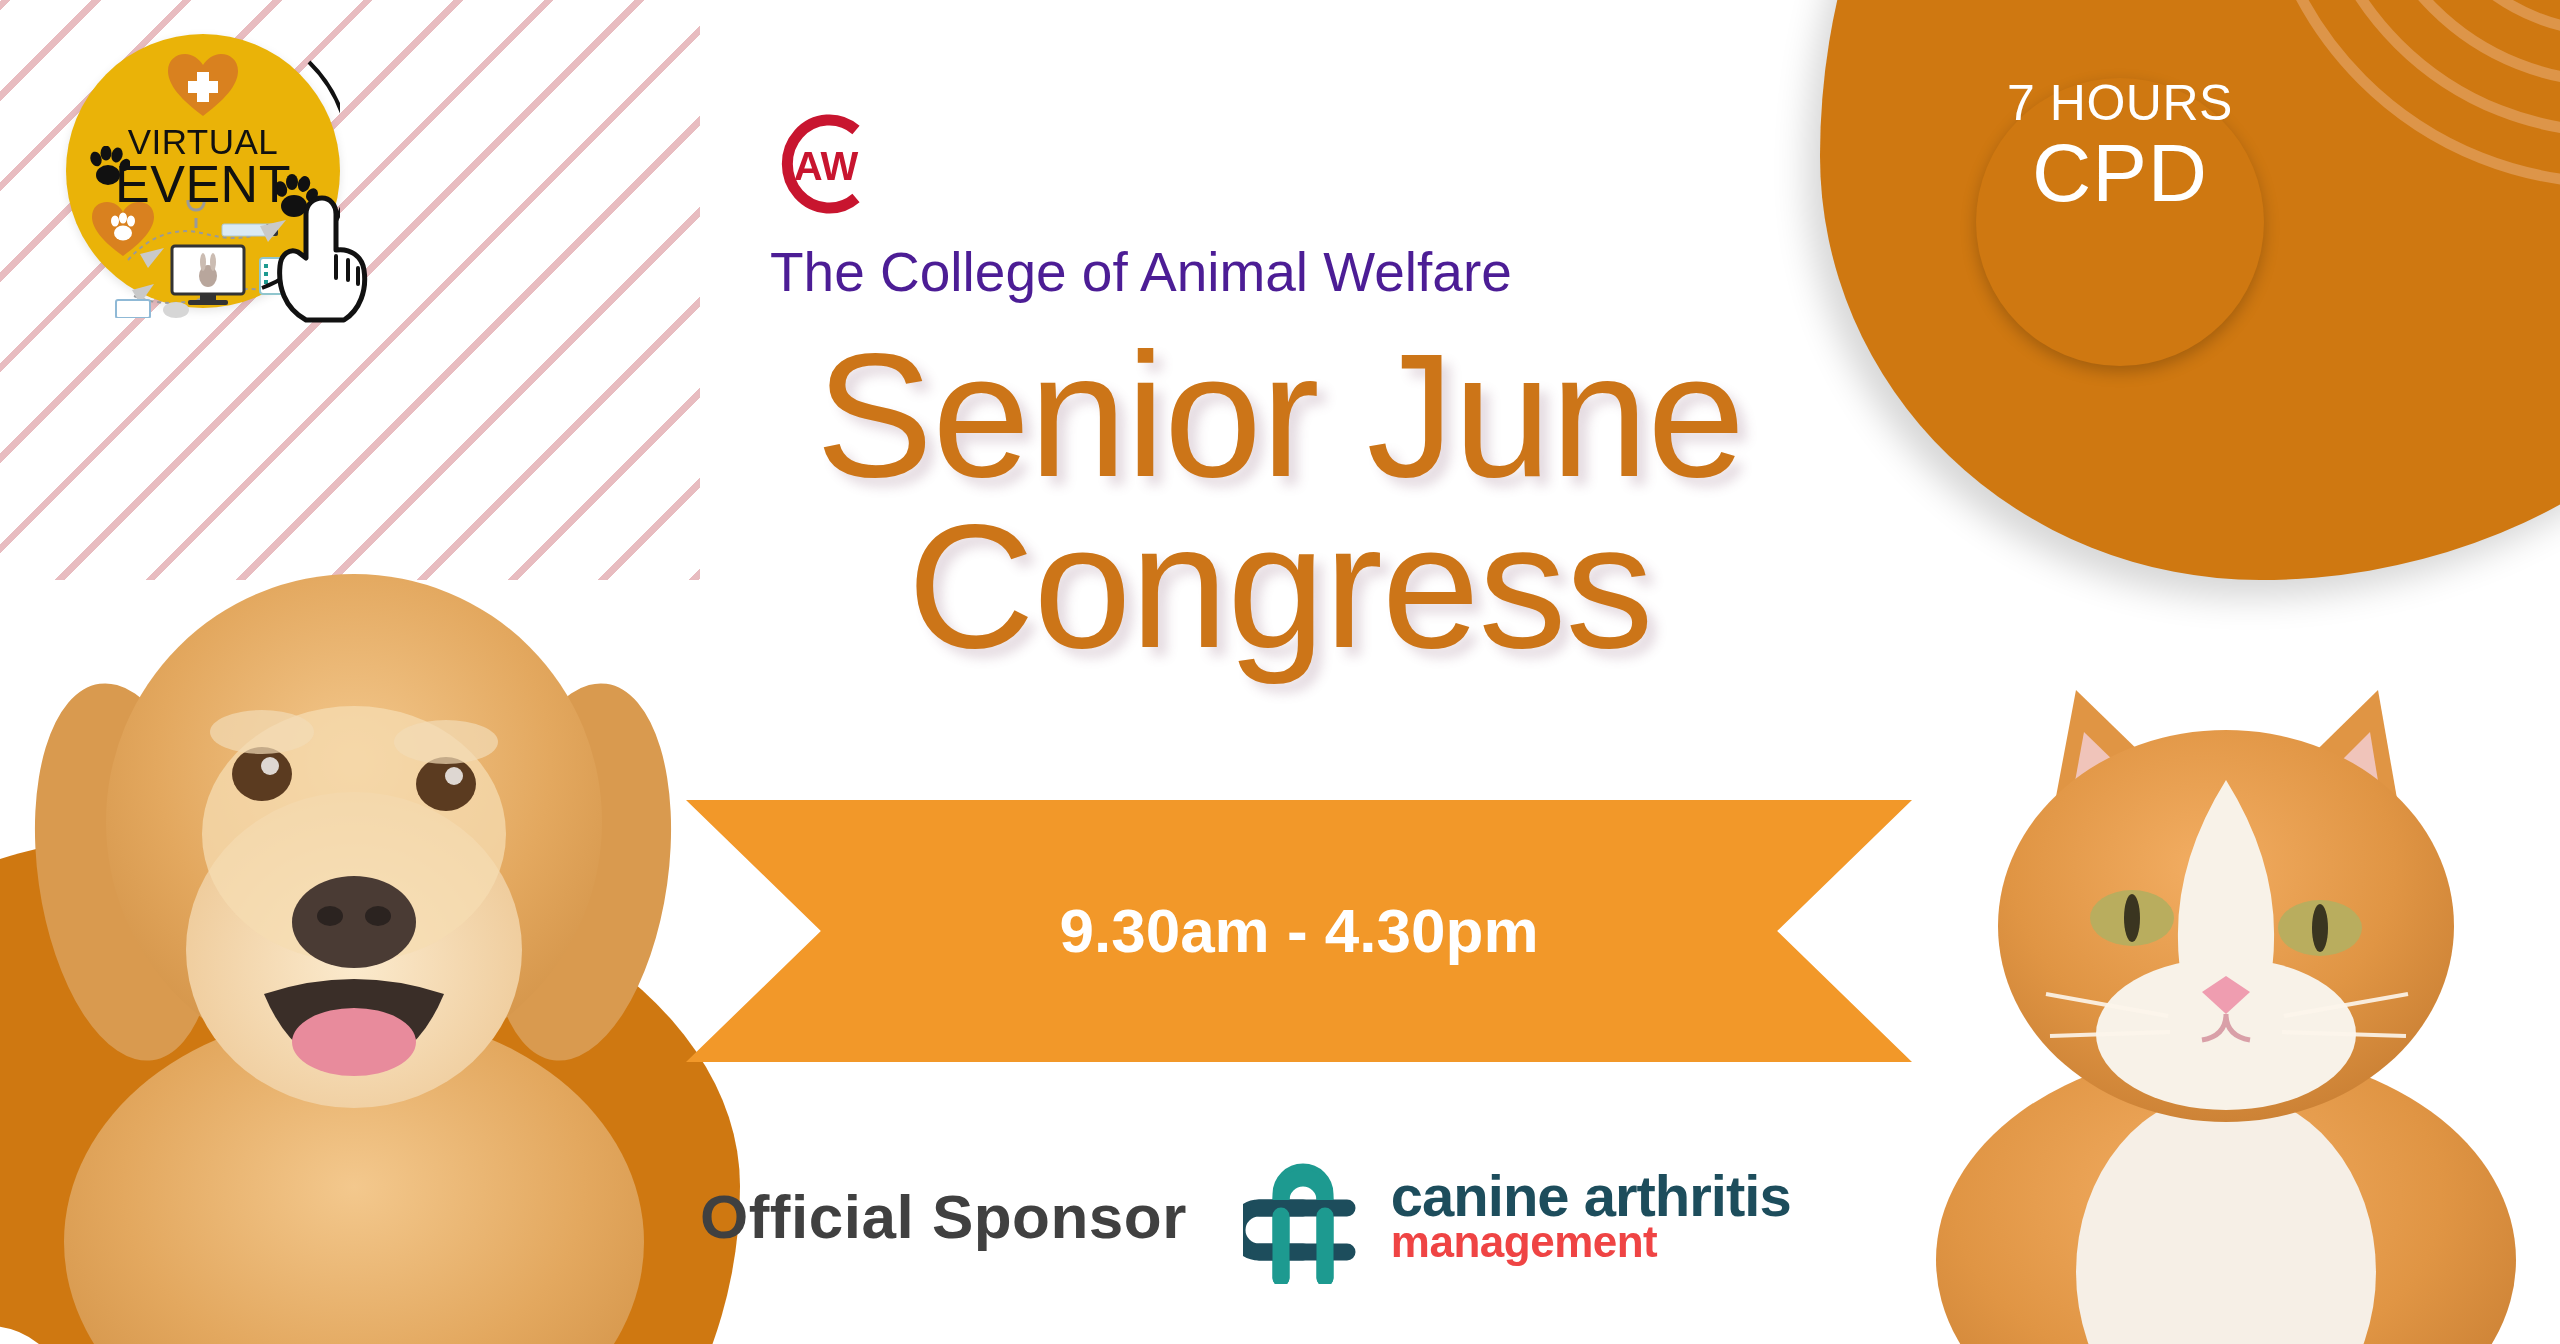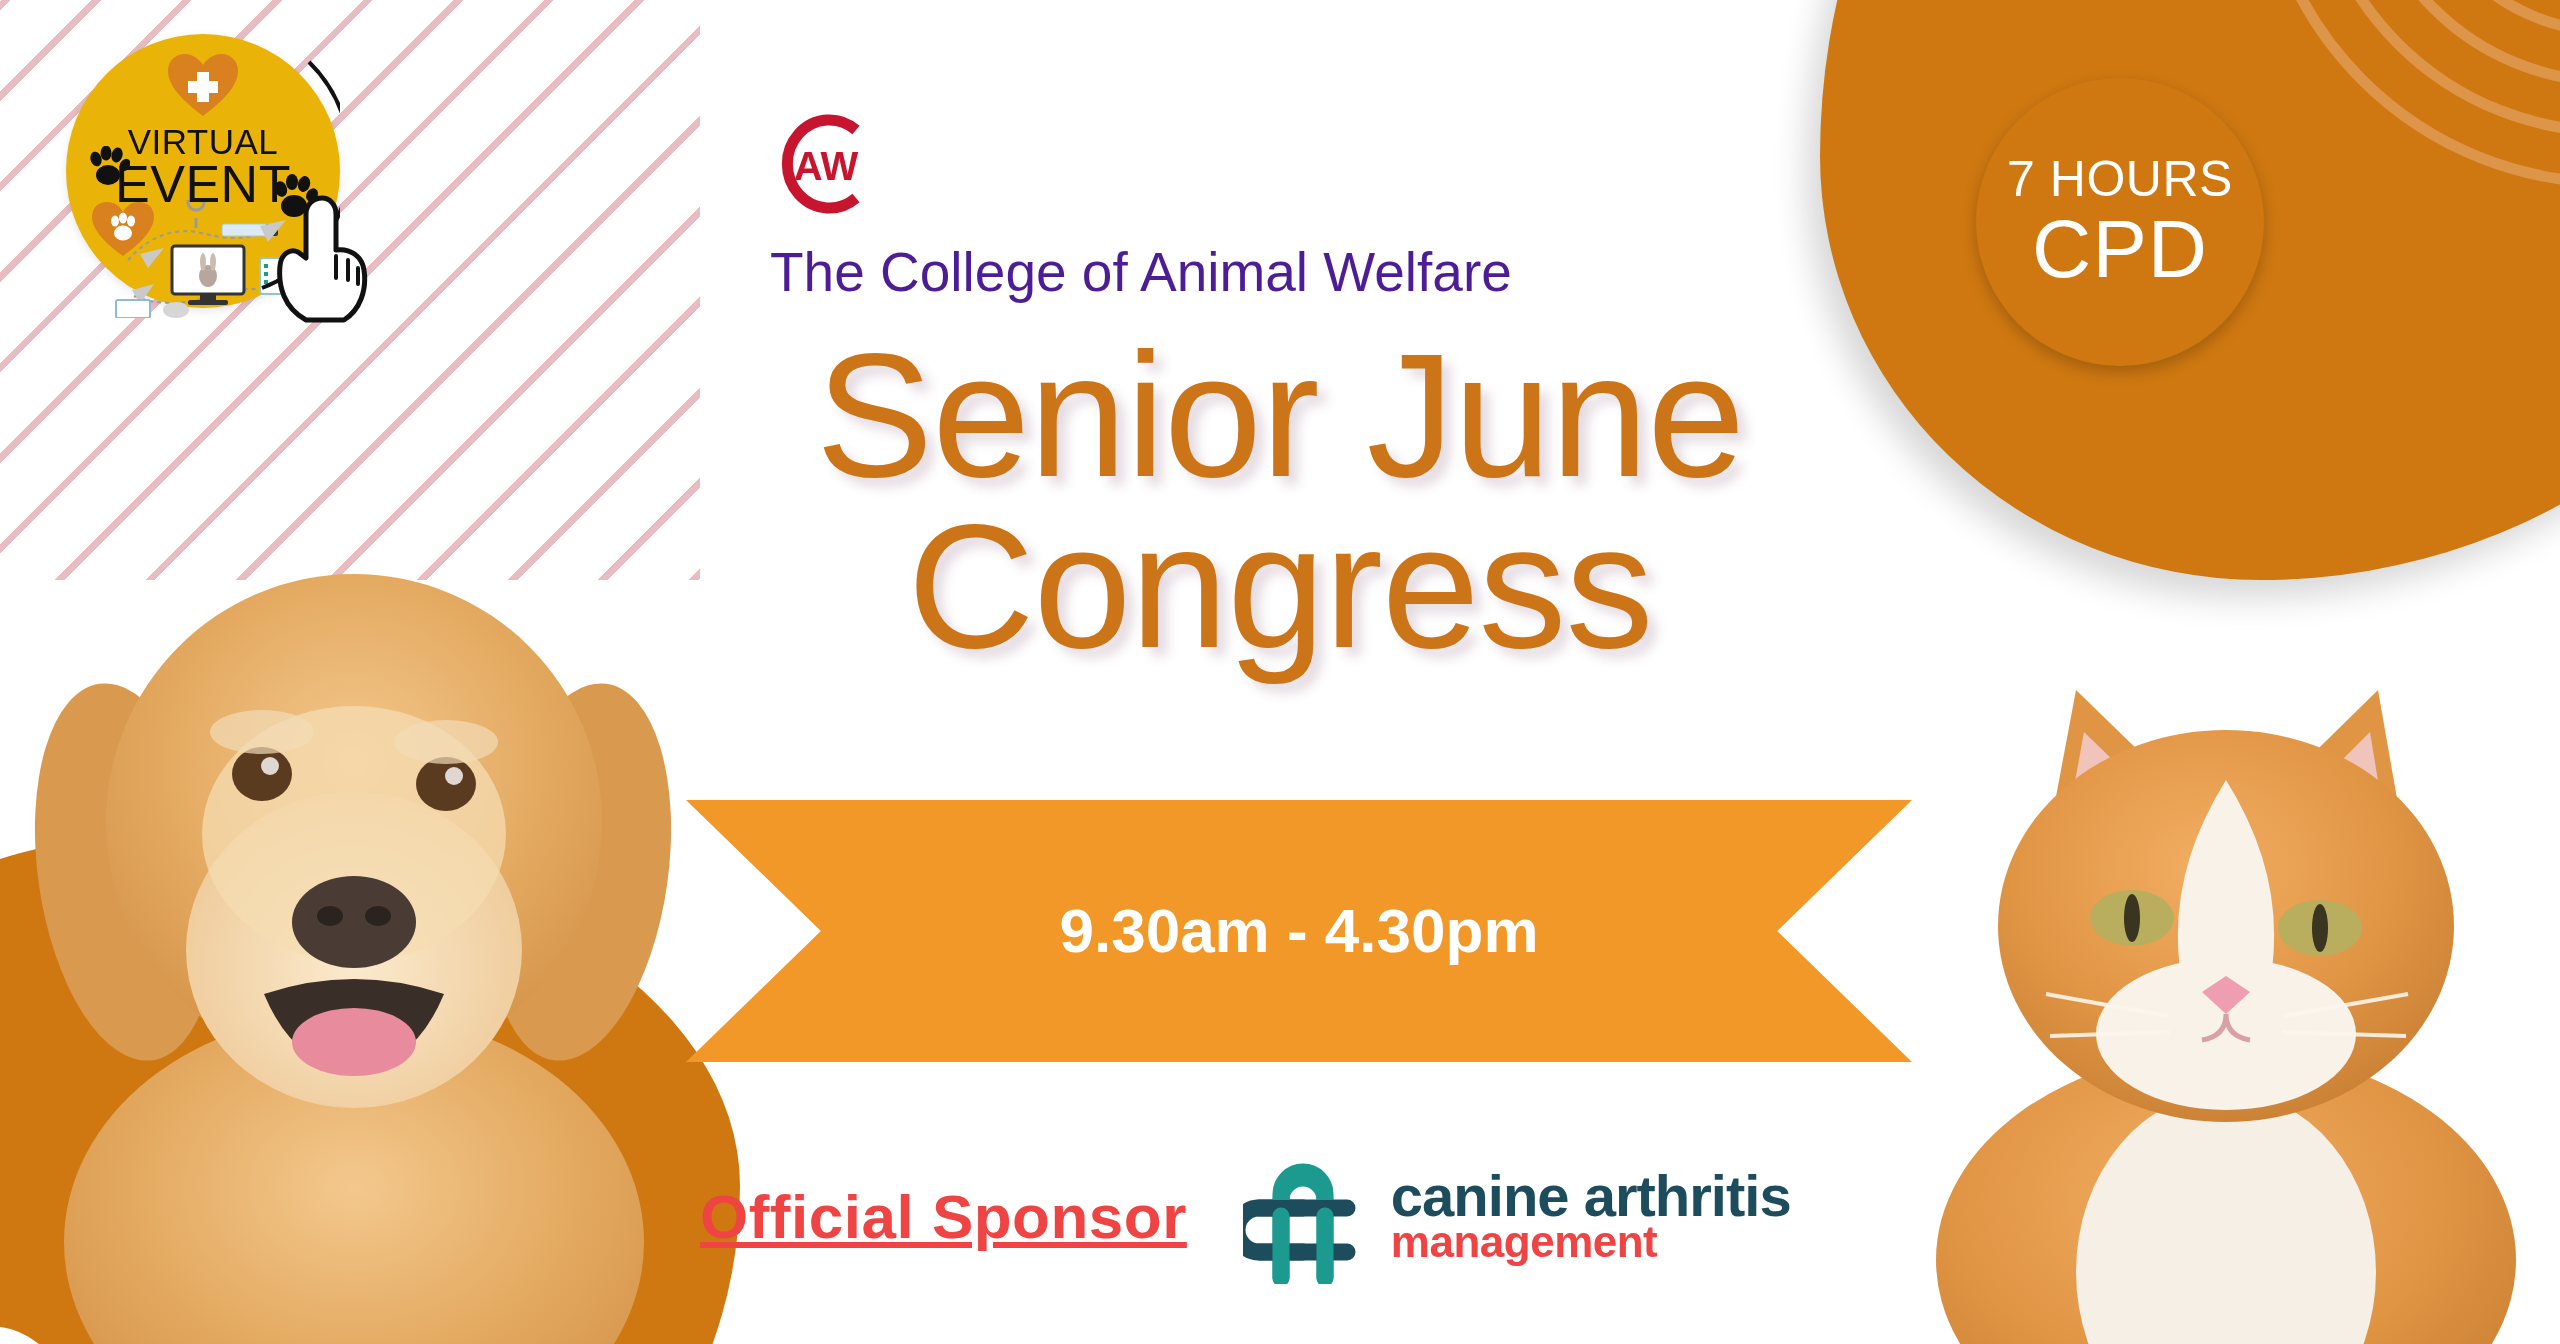--- a/index.html
+++ b/index.html
@@ -68,21 +68,21 @@
     position:absolute; left:770px; top:110px; z-index:9;
     display:flex; align-items:flex-start; gap:22px;flex-direction:column;
   }
   .caw-text { font-size:55px; color:#4c1d95; font-weight:400; white-space:nowrap; }
 
   
   .cpd {
     position:absolute; left:1976px; top:78px; width:288px; height:288px;
     border-radius:50%; background:#cf7811; z-index:9;
     box-shadow:0 6px 16px rgba(0,0,0,.22);
-    display:flex; flex-direction:column; align-items:center; justify-content:center;
+    display:flex; flex-direction:column; align-items:center; 
     color:#fff;
   }
   .cpd-hours { font-size:50px; letter-spacing:.5px; line-height:1; margin-bottom:4px; }
   .cpd-main  { font-size:82px; letter-spacing:1px; line-height:1; }
 
   
   .title {
     position:absolute; left:0; top:330px; width:2560px; text-align:center; z-index:9;
     color:#cc7518; font-size:176px; line-height:.97; font-weight:400;
     letter-spacing:-1px;
@@ -97,22 +97,22 @@
     clip-path:polygon(0% 0%, 100% 0%, 89% 50%, 100% 100%, 0% 100%, 11% 50%);
     display:flex; flex-direction:column; align-items:center; justify-content:center;
     color:#ffffff;
   }
   .ribbon-date { font-size:70px; line-height:1; margin-bottom:24px; font-weight:400; }
   .ribbon-time { font-size:62px; line-height:1; font-weight:700; }
 
   
   .sponsor { position:absolute; left:700px; top:1148px; z-index:9;
              display:flex; align-items:center; gap:56px; }
-  .sponsor-label { font-size:62px; font-weight:700; color:#ef4444;
-                   letter-spacing:.5px; white-space:nowrap;text-decoration:underline; }
+  .sponsor-label { font-size:62px; font-weight:700; color:#404040;
+                   letter-spacing:.5px; white-space:nowrap; }
   .cam-logo { display:flex; align-items:center; gap:22px; }
   .cam-words { display:flex; flex-direction:column; line-height:.92; }
   .cam-l1 { font-size:58px; font-weight:700; color:#1d4d5c; letter-spacing:-1px; }
   .cam-l2 { font-size:44px; font-weight:700; color:#ef4444; letter-spacing:-.5px; }
 </style>
 </head>
 <body>
 
 <div class="poster">
 

